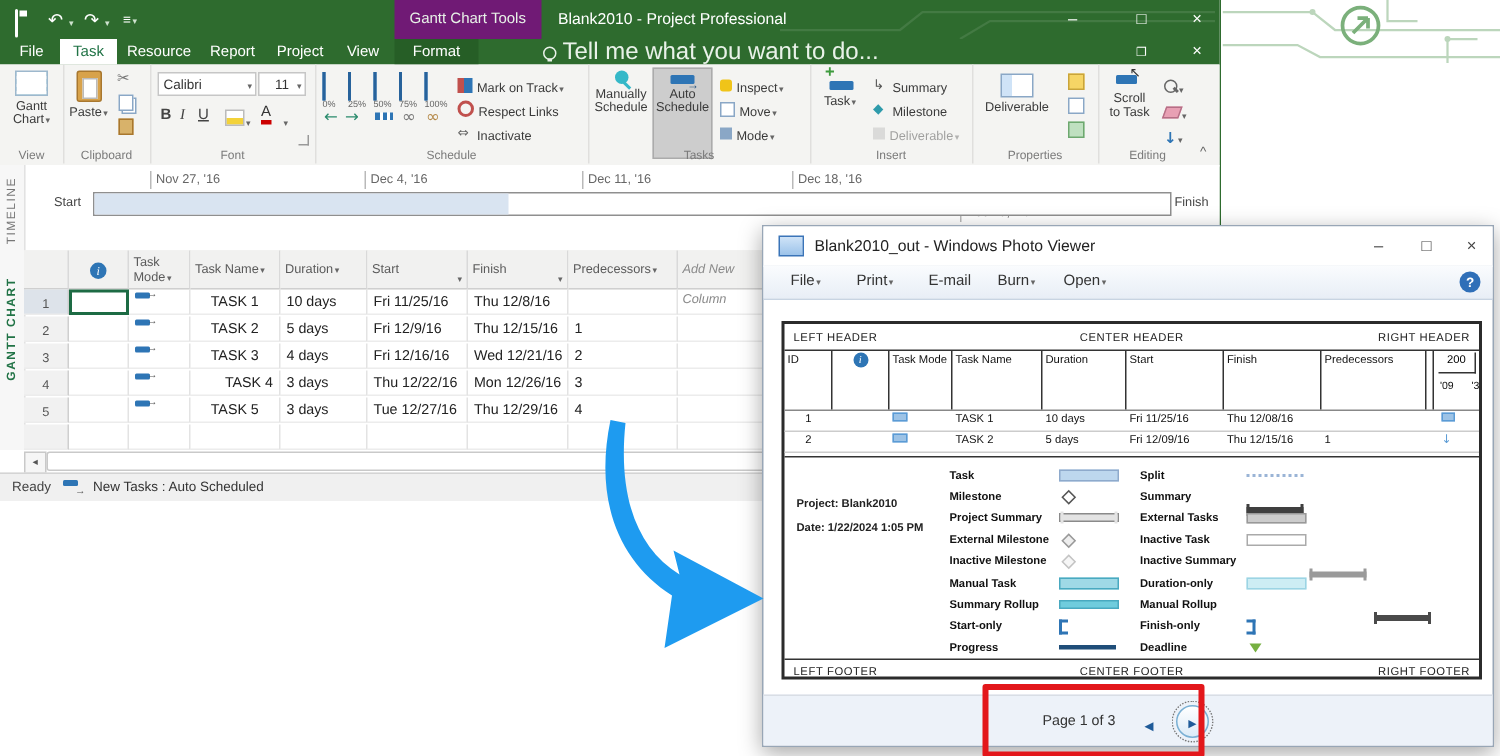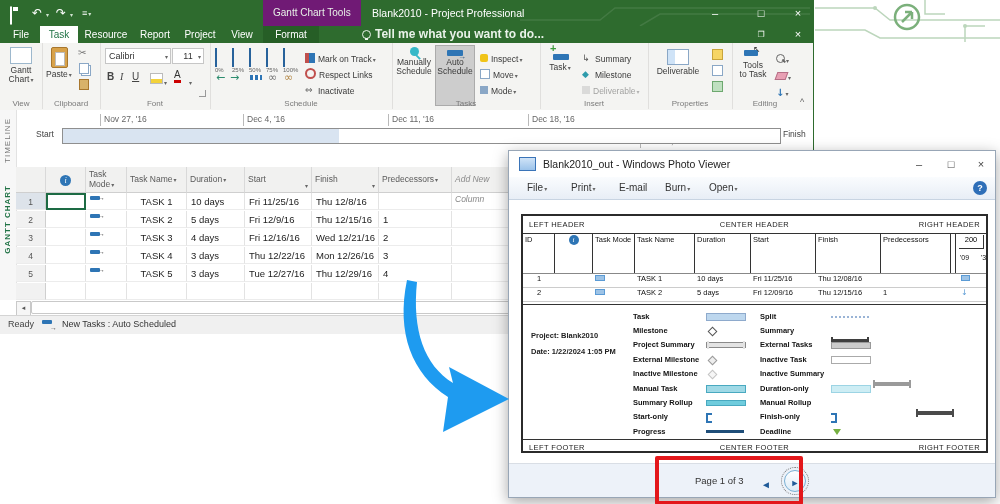--- a/index.html
+++ b/index.html
@@ -15,21 +15,21 @@
   .ic-save{width:11px;height:11px;border:1px solid #fff;border-radius:1px;position:relative;}
   .ic-save::after{content:"";position:absolute;left:2px;top:0;width:5px;height:4px;background:#fff;}
   .ic-undo::after{content:"↶";} .ic-redo::after{content:"↷";}
   .ddw::after{content:"▾";font-size:6px;color:#cfe3cf;margin-left:1px;}
   .chip{background:#701a75;color:#e8f2e8;font-size:10px;line-height:26px;padding:0 10px;}
   .win-glyph{color:#fff;font-size:11px;line-height:26px;text-align:center;width:26px;cursor:default;}
   #pw-tabs{left:0;top:26px;width:813px;height:17px;background:#2E6B2E;}
   .ptab{position:absolute;top:0;height:17px;line-height:17px;font-size:10px;color:#fff;text-align:center;}
   .ptab.active{background:#fff;color:#217346;}
   .ptab.format{background:#265E26;}
-  .tellme{position:absolute;top:0;height:17px;line-height:17px;font-size:12px;color:#e9f2e9;font-weight:bold;}
+  .tellme{position:absolute;top:0;height:17px;line-height:17px;font-size:16px;color:#e9f2e9;}
   .bulb{display:inline-block;width:7px;height:7px;border:1px solid #e9f2e9;border-radius:50%;position:relative;top:1px;margin-right:4px;}
   .bulb::after{content:"";position:absolute;left:2px;top:7px;width:3px;height:2px;background:#e9f2e9;}
 
   
   #ribbon{left:0;top:43px;width:813px;height:67px;background:#F4F4F2;border-bottom:1px solid #d5d5d5;}
   .grp{position:absolute;top:0;height:66px;border-right:1px solid #e0dfdd;}
   .glabel{position:absolute;bottom:1px;left:0;right:0;text-align:center;font-size:8px;color:#7a7a7a;}
   .bigbtn{position:absolute;text-align:center;font-size:8.5px;color:#3a3a3a;line-height:9px;cursor:default;}
   .dd::after{content:"▾";font-size:6px;color:#666;margin-left:1px;}
   .rlbl{font-size:8.5px;color:#3a3a3a;}
@@ -280,21 +280,21 @@
         <span class="a sq minisq-win" style="left:64px;top:38px;"></span>
         <div class="glabel">Properties</div>
       </div>
 
       <div class="grp" style="left:732px;width:66px;border-right:none;">
         <div class="bigbtn" style="left:2px;top:4px;width:38px;">
           <span style="position:relative;display:inline-block;width:18px;height:12px;">
             <span class="a" style="left:0;top:3px;width:14px;height:6px;background:#2e75b5;border-radius:1px;"></span>
             <span class="a uni" style="left:9px;top:-2px;font-size:9px;color:#333;">↖</span>
           </span><br>
-          <span>Tools</span><br>
+          <span>Scroll</span><br>
           <span>to Task</span>
         </div>
         <span class="a" style="left:44px;top:6px;"><span class="magnifier"></span><span class="dd"></span></span>
         <span class="a" style="left:44px;top:23px;"><span class="eraser"></span><span class="dd"></span></span>
         <span class="a" style="left:44px;top:39px;"><span class="uni" style="color:#2e75b5;font-weight:bold;font-size:10px;">↓</span><span class="dd"></span></span>
         <div class="glabel">Editing</div>
       </div>
       <span class="a chev" style="left:800px;top:48px;"></span>
     </div>
 
@@ -364,21 +364,21 @@
         <span class="gcell" style="left:171px;width:58px;">4 days</span>
         <span class="gcell" style="left:229px;width:67px;">Fri 12/16/16</span>
         <span class="gcell" style="left:296px;width:67px;">Wed 12/21/16</span>
         <span class="gcell" style="left:363px;width:73px;">2</span>
         <span class="gcell" style="left:436px;width:58px;"></span>
       </div>
       <div class="grow" style="left:16px;top:80px;width:494px;">
         <span class="gcell gnum" style="left:0;width:30px;">4</span>
         <span class="gcell" style="left:30px;width:40px;"></span>
         <span class="gcell" style="left:70px;width:41px;"><span class="tmicon"></span></span>
-        <span class="gcell" style="left:111px;width:60px;text-align:center;">TASK 4</span>
+        <span class="gcell" style="left:111px;width:60px;text-align:right;">TASK 4</span>
         <span class="gcell" style="left:171px;width:58px;">3 days</span>
         <span class="gcell" style="left:229px;width:67px;">Thu 12/22/16</span>
         <span class="gcell" style="left:296px;width:67px;">Mon 12/26/16</span>
         <span class="gcell" style="left:363px;width:73px;">3</span>
         <span class="gcell" style="left:436px;width:58px;"></span>
       </div>
       <div class="grow" style="left:16px;top:98px;width:494px;">
         <span class="gcell gnum" style="left:0;width:30px;">5</span>
         <span class="gcell" style="left:30px;width:40px;"></span>
         <span class="gcell" style="left:70px;width:41px;"><span class="tmicon"></span></span>

